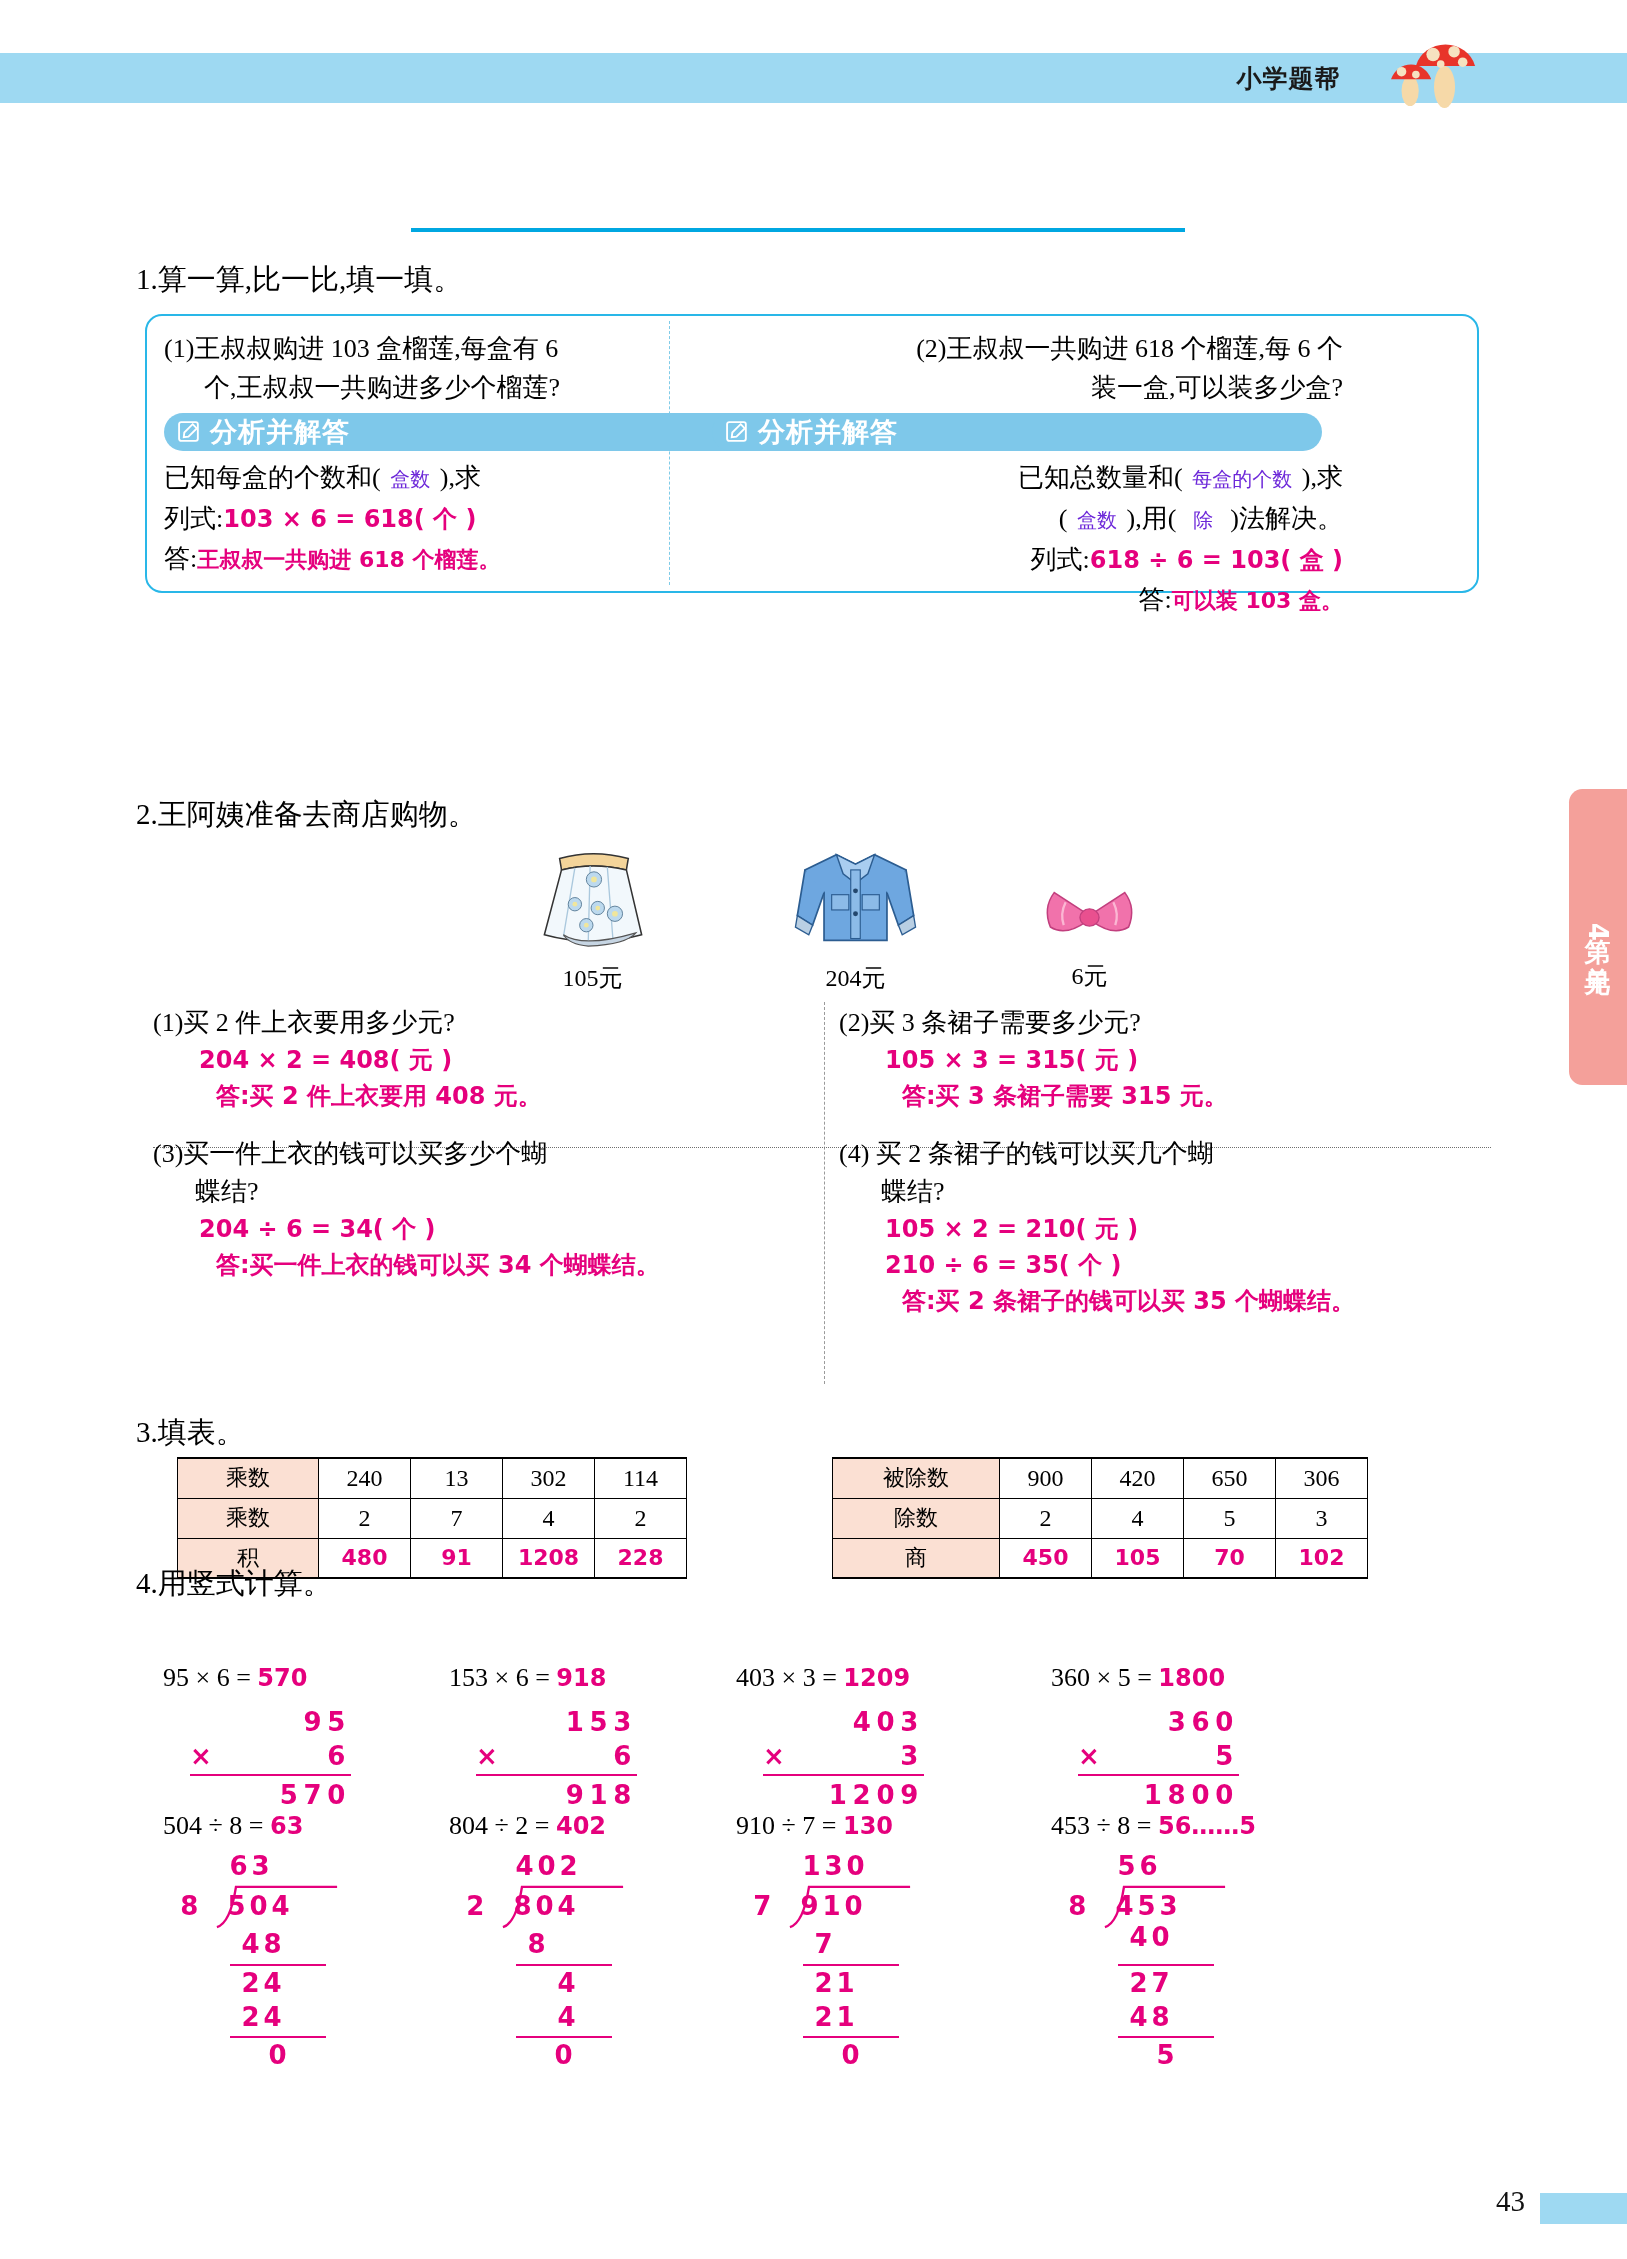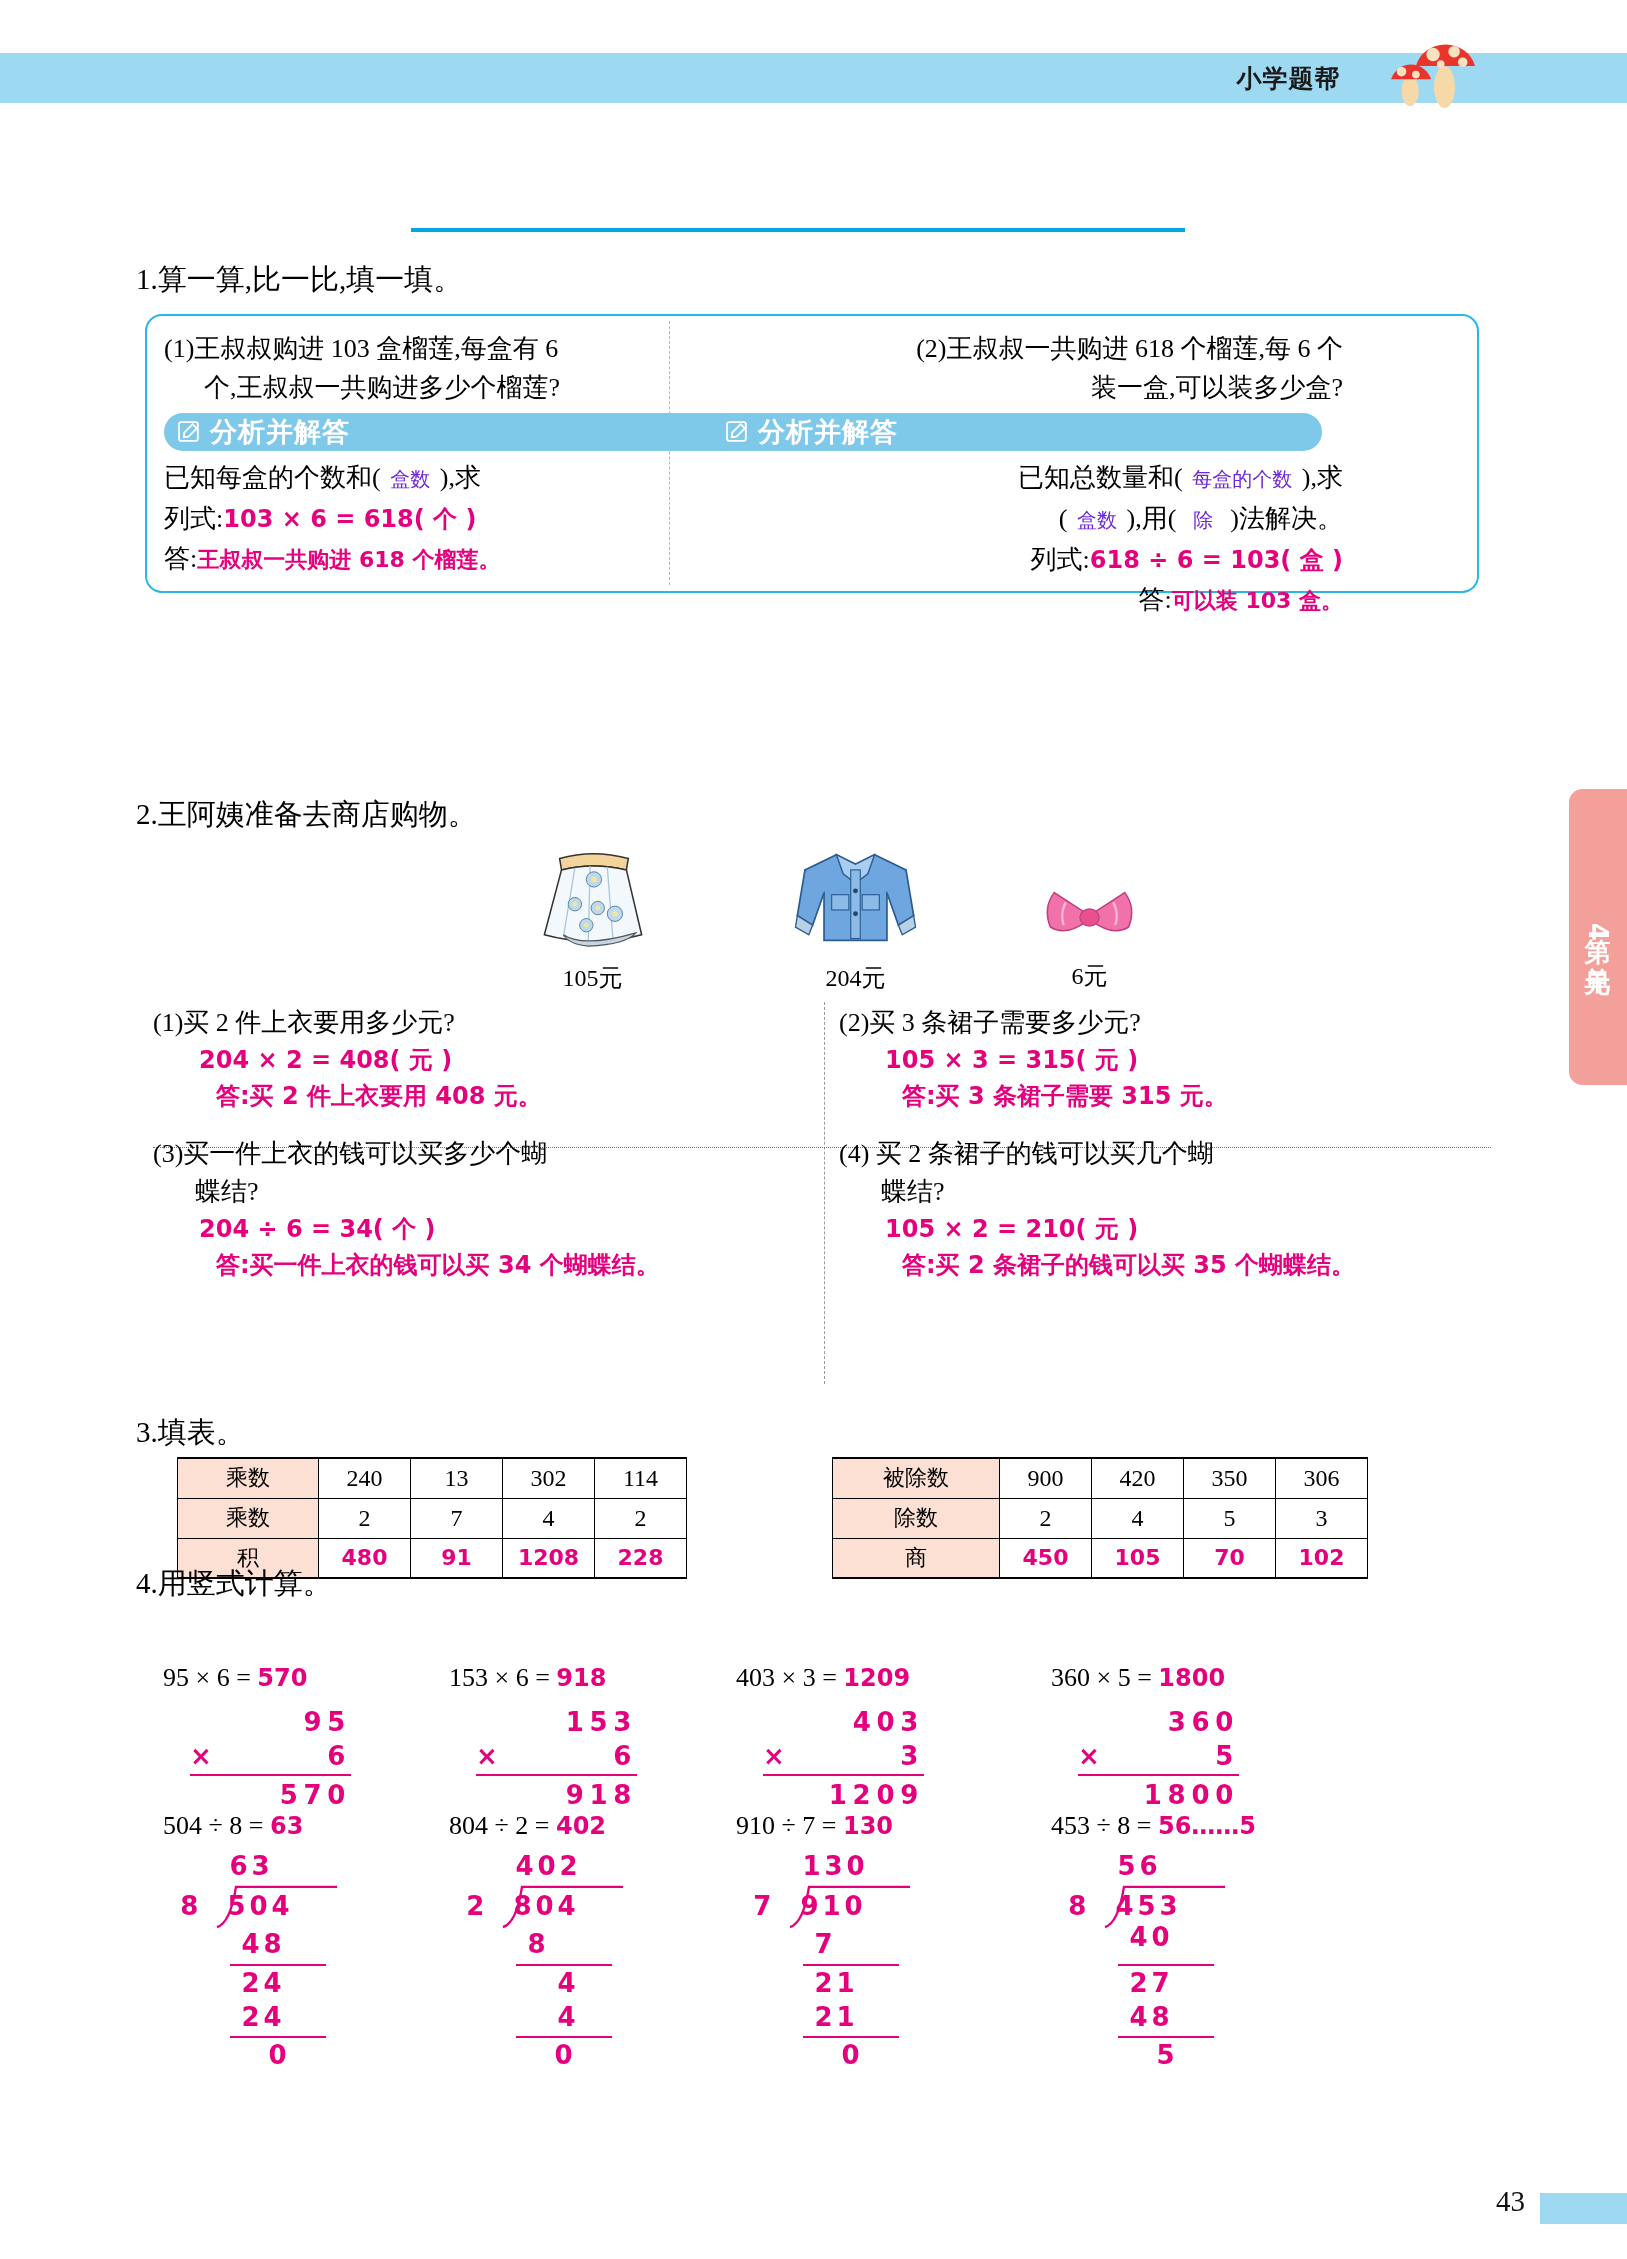--- a/index.html
+++ b/index.html
@@ -391,20 +391,21 @@
       </div>
       <div class="q2-sol"><span>204 ÷ 6 = 34( 个 )</span></div>
       <div class="q2-sol indent2"><span>答:买一件上衣的钱可以买 34 个蝴蝶结。</span></div>
     </div>
     <div class="q2-cell" style="padding-left:17px">
       <div class="q2-q">
         <span>(4) 买 2 条裙子的钱可以买几个蝴</span>
         <span class="ind">蝶结?</span>
       </div>
       <div class="q2-sol"><span>105 × 2 = 210( 元 )</span></div>
+      <div class="q2-sol"><span>210 ÷ 6 = 35( 个 )</span></div>
       <div class="q2-sol indent2"><span>答:买 2 条裙子的钱可以买 35 个蝴蝶结。</span></div>
     </div>
   </div>
 </div>
 
 <div class="qnum" id="q3-label">3.填表。</div>
 
 <table class="fill" id="tbl-mul">
   <tbody>
       <tr>
@@ -430,21 +431,21 @@
   </tr>
 </tbody>
   </table>
 
 <table class="fill" id="tbl-div">
   <tbody>
       <tr>
     <td class="hd">被除数</td>
     <td class="val">900</td>
     <td class="val">420</td>
-    <td class="val">350</td>
+    <td class="val">650</td>
     <td class="val">306</td>
   </tr>
   <tr>
     <td class="hd">除数</td>
     <td class="val">2</td>
     <td class="val">4</td>
     <td class="val">5</td>
     <td class="val">3</td>
   </tr>
   <tr>

